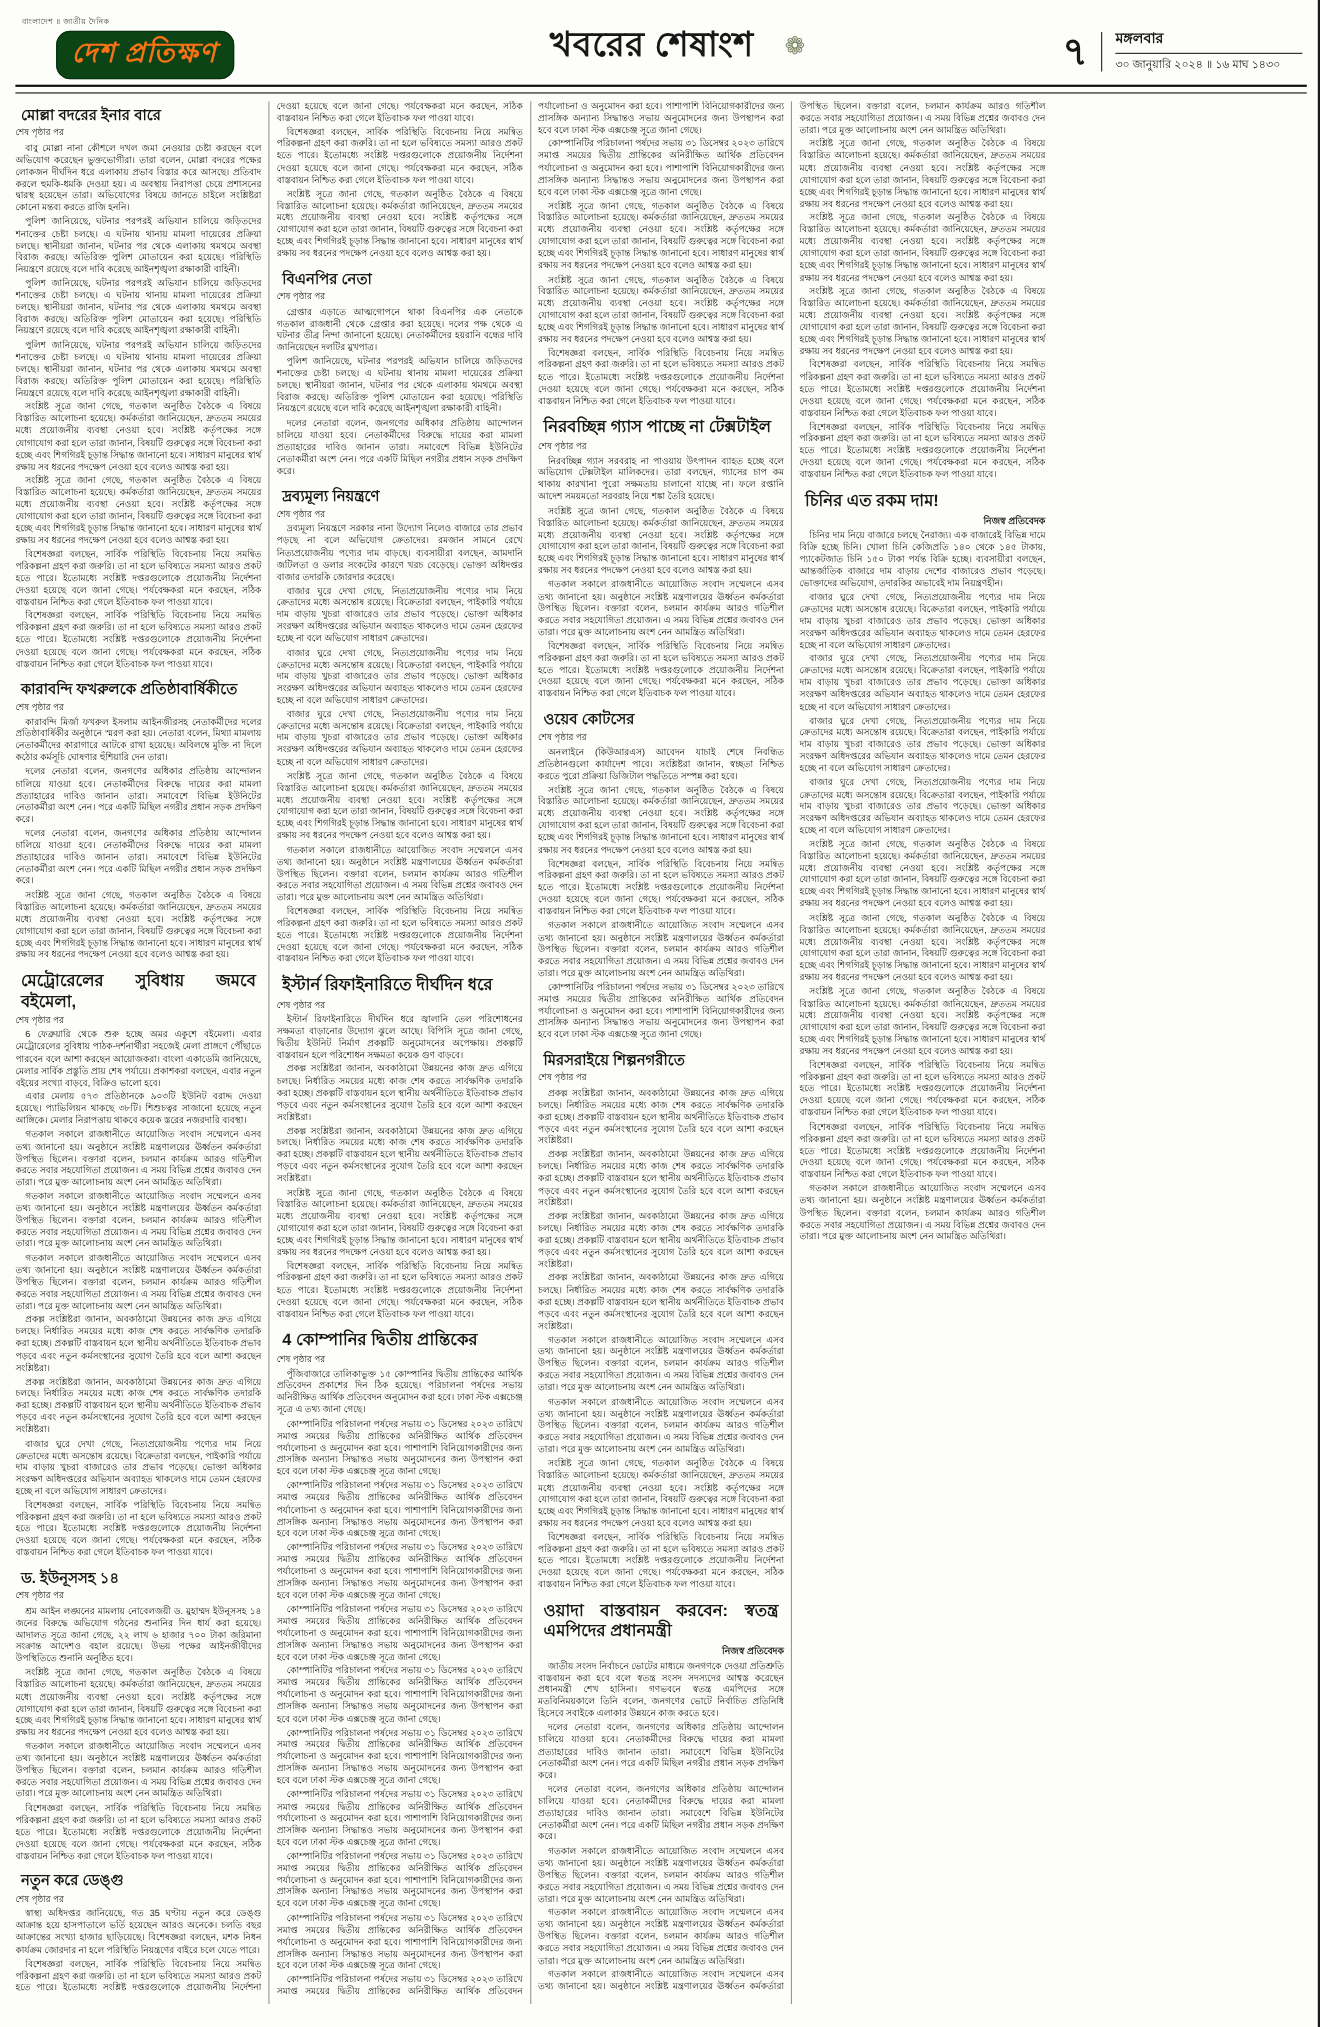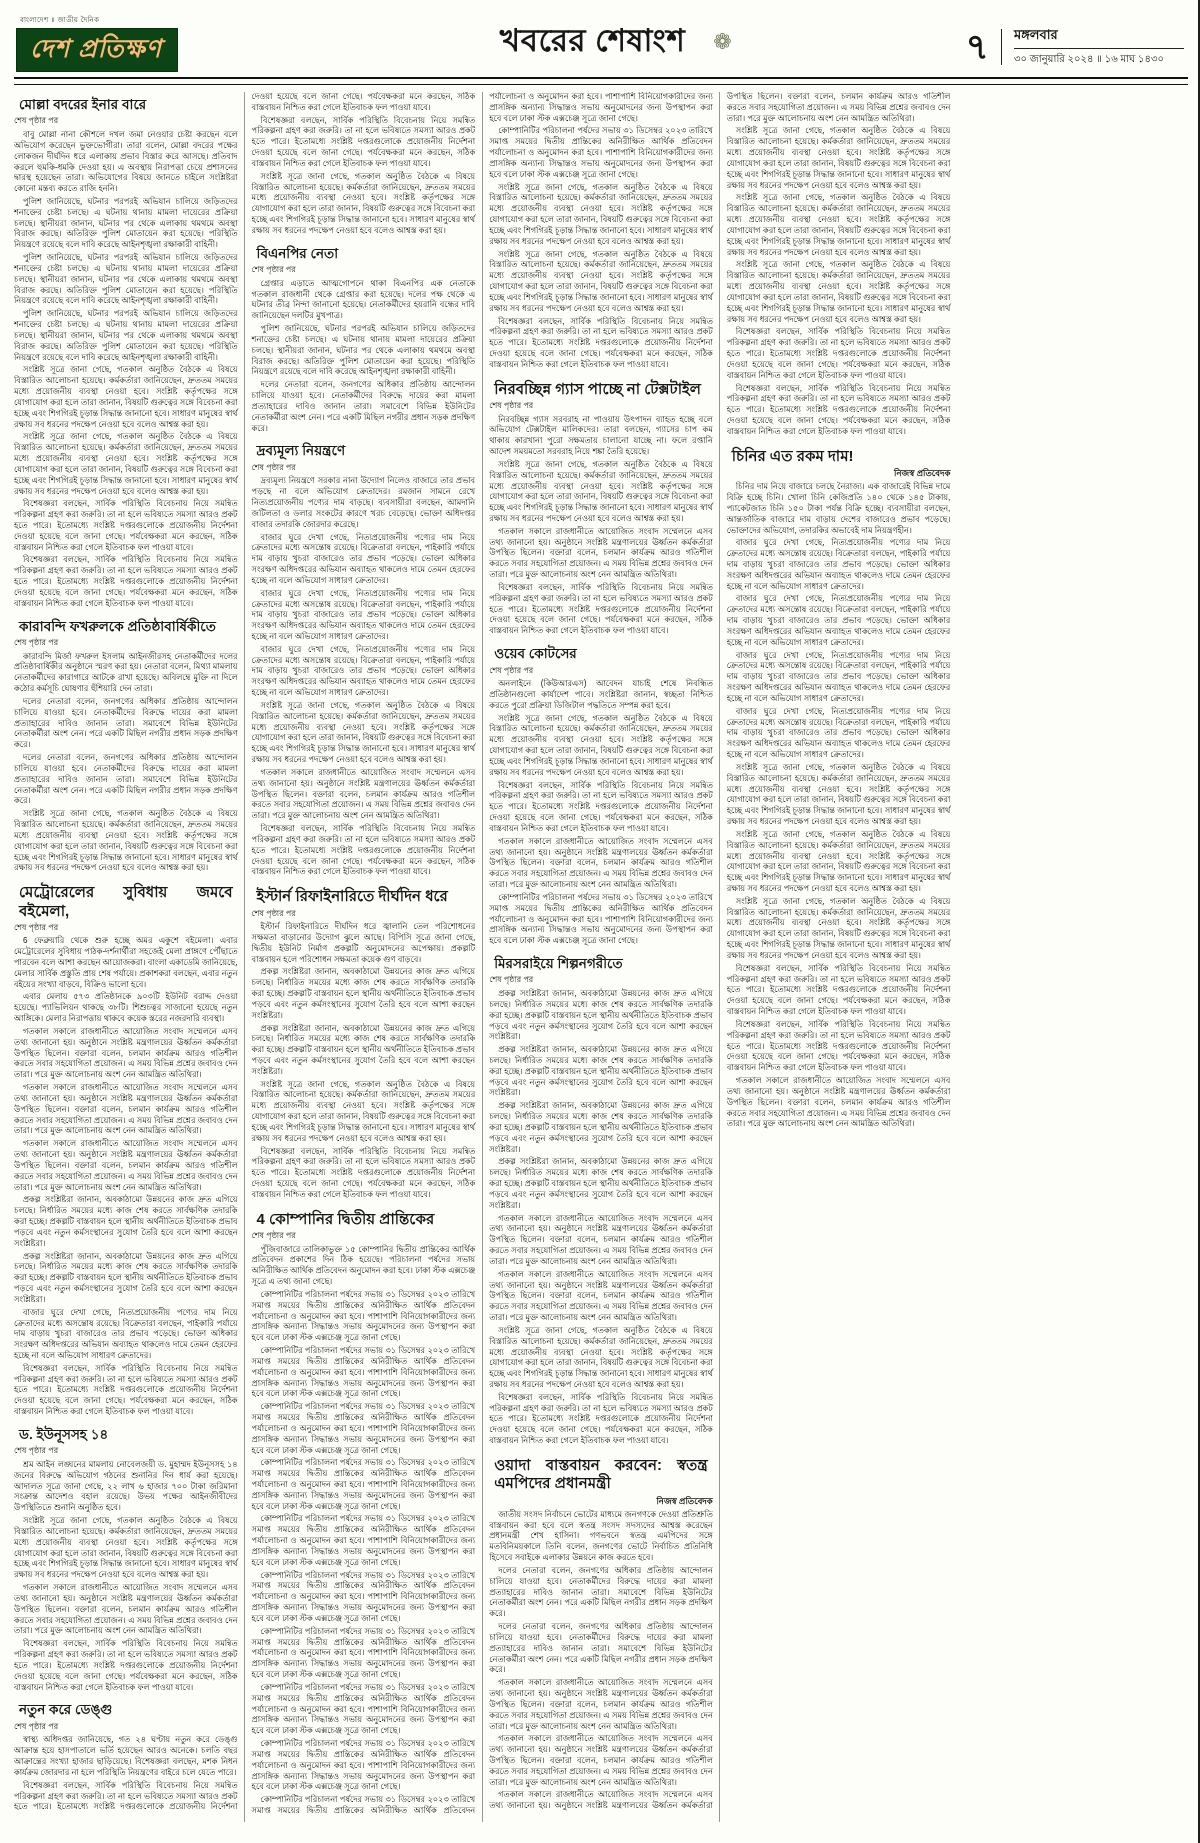--- a/index.html
+++ b/index.html
@@ -9,24 +9,25 @@
     font-family:"Liberation Sans","DejaVu Sans",sans-serif;
     padding:8px 10px 8px 14px;
     border-right:2px solid #1c1c1c;
     position:relative;overflow:hidden;
   }
   
   .masthead{display:flex;align-items:flex-end;justify-content:space-between;height:64px;padding:0 4px 4px 2px;}
   .brand{width:250px;}
   .brand-top{font-size:7px;color:#3a3a3a;margin:0 0 2px 4px;letter-spacing:.4px;}
   .brand-logo{
-    display:inline-block;background:#0d4416;color:#fdba74;
+    display:inline-block;background:#0d4416;color:#f97316;
     font-weight:bold;font-style:italic;font-size:25px;line-height:1;
-    padding:8px 16px 11px 14px;border-radius:1px;letter-spacing:1px;
+    padding:8px 16px 11px 14px;border-radius:13px;letter-spacing:1px;
     box-shadow:0 0 0 1px #08300f inset;
+    margin-left:35px;
   }
   .center-title{display:flex;align-items:center;gap:28px;margin-bottom:4px;}
   .section-title{font-size:31px;font-weight:bold;margin:0;letter-spacing:.5px;}
   .ornament{font-size:22px;color:#77815f;line-height:1;}
   .dateblock{display:flex;align-items:center;gap:12px;margin-bottom:4px;}
   .pageno{font-size:36px;font-weight:bold;line-height:1;}
   .vdiv{width:1px;height:36px;background:#222;}
   .daydate{min-width:170px;}
   .day{font-size:13px;font-weight:bold;border-bottom:1px solid #222;padding-bottom:2px;margin-bottom:2px;}
   .date{font-size:10px;white-space:nowrap;}
@@ -111,21 +112,21 @@
         <h2 class="headline">ড. ইউনূসসহ ১৪</h2>
         <div class="kicker">শেষ পৃষ্ঠার পর</div>
         <p>শ্রম আইন লঙ্ঘনের মামলায় নোবেলজয়ী ড. মুহাম্মদ ইউনূসসহ ১৪ জনের বিরুদ্ধে অভিযোগ গঠনের শুনানির দিন ধার্য করা হয়েছে। আদালত সূত্রে জানা গেছে, ২২ লাখ ৬ হাজার ৭০০ টাকা জরিমানা সংক্রান্ত আদেশও বহাল রয়েছে। উভয় পক্ষের আইনজীবীদের উপস্থিতিতে শুনানি অনুষ্ঠিত হবে।</p>
         <p>সংশ্লিষ্ট সূত্রে জানা গেছে, গতকাল অনুষ্ঠিত বৈঠকে এ বিষয়ে বিস্তারিত আলোচনা হয়েছে। কর্মকর্তারা জানিয়েছেন, দ্রুততম সময়ের মধ্যে প্রয়োজনীয় ব্যবস্থা নেওয়া হবে। সংশ্লিষ্ট কর্তৃপক্ষের সঙ্গে যোগাযোগ করা হলে তারা জানান, বিষয়টি গুরুত্বের সঙ্গে বিবেচনা করা হচ্ছে এবং শিগগিরই চূড়ান্ত সিদ্ধান্ত জানানো হবে। সাধারণ মানুষের স্বার্থ রক্ষায় সব ধরনের পদক্ষেপ নেওয়া হবে বলেও আশ্বস্ত করা হয়।</p>
         <p>গতকাল সকালে রাজধানীতে আয়োজিত সংবাদ সম্মেলনে এসব তথ্য জানানো হয়। অনুষ্ঠানে সংশ্লিষ্ট মন্ত্রণালয়ের ঊর্ধ্বতন কর্মকর্তারা উপস্থিত ছিলেন। বক্তারা বলেন, চলমান কার্যক্রম আরও গতিশীল করতে সবার সহযোগিতা প্রয়োজন। এ সময় বিভিন্ন প্রশ্নের জবাবও দেন তারা। পরে মুক্ত আলোচনায় অংশ নেন আমন্ত্রিত অতিথিরা।</p>
         <p>বিশেষজ্ঞরা বলছেন, সার্বিক পরিস্থিতি বিবেচনায় নিয়ে সমন্বিত পরিকল্পনা গ্রহণ করা জরুরি। তা না হলে ভবিষ্যতে সমস্যা আরও প্রকট হতে পারে। ইতোমধ্যে সংশ্লিষ্ট দপ্তরগুলোকে প্রয়োজনীয় নির্দেশনা দেওয়া হয়েছে বলে জানা গেছে। পর্যবেক্ষকরা মনে করছেন, সঠিক বাস্তবায়ন নিশ্চিত করা গেলে ইতিবাচক ফল পাওয়া যাবে।</p>
       </article>
       <article class="article">
         <h2 class="headline">নতুন করে ডেঙ্গু</h2>
         <div class="kicker">শেষ পৃষ্ঠার পর</div>
-        <p>স্বাস্থ্য অধিদপ্তর জানিয়েছে, গত ২৪ ঘণ্টায় নতুন করে ডেঙ্গু আক্রান্ত হয়ে হাসপাতালে ভর্তি হয়েছেন আরও অনেকে। চলতি বছর আক্রান্তের সংখ্যা হাজার ছাড়িয়েছে। বিশেষজ্ঞরা বলছেন, মশক নিধন কার্যক্রম জোরদার না হলে পরিস্থিতি নিয়ন্ত্রণের বাইরে চলে যেতে পারে।</p>
+        <p>স্বাস্থ্য অধিদপ্তর জানিয়েছে, গত 35 ঘণ্টায় নতুন করে ডেঙ্গু আক্রান্ত হয়ে হাসপাতালে ভর্তি হয়েছেন আরও অনেকে। চলতি বছর আক্রান্তের সংখ্যা হাজার ছাড়িয়েছে। বিশেষজ্ঞরা বলছেন, মশক নিধন কার্যক্রম জোরদার না হলে পরিস্থিতি নিয়ন্ত্রণের বাইরে চলে যেতে পারে।</p>
         <p>বিশেষজ্ঞরা বলছেন, সার্বিক পরিস্থিতি বিবেচনায় নিয়ে সমন্বিত পরিকল্পনা গ্রহণ করা জরুরি। তা না হলে ভবিষ্যতে সমস্যা আরও প্রকট হতে পারে। ইতোমধ্যে সংশ্লিষ্ট দপ্তরগুলোকে প্রয়োজনীয় নির্দেশনা দেওয়া হয়েছে বলে জানা গেছে। পর্যবেক্ষকরা মনে করছেন, সঠিক বাস্তবায়ন নিশ্চিত করা গেলে ইতিবাচক ফল পাওয়া যাবে।</p>
         <p>বিশেষজ্ঞরা বলছেন, সার্বিক পরিস্থিতি বিবেচনায় নিয়ে সমন্বিত পরিকল্পনা গ্রহণ করা জরুরি। তা না হলে ভবিষ্যতে সমস্যা আরও প্রকট হতে পারে। ইতোমধ্যে সংশ্লিষ্ট দপ্তরগুলোকে প্রয়োজনীয় নির্দেশনা দেওয়া হয়েছে বলে জানা গেছে। পর্যবেক্ষকরা মনে করছেন, সঠিক বাস্তবায়ন নিশ্চিত করা গেলে ইতিবাচক ফল পাওয়া যাবে।</p>
         <p>সংশ্লিষ্ট সূত্রে জানা গেছে, গতকাল অনুষ্ঠিত বৈঠকে এ বিষয়ে বিস্তারিত আলোচনা হয়েছে। কর্মকর্তারা জানিয়েছেন, দ্রুততম সময়ের মধ্যে প্রয়োজনীয় ব্যবস্থা নেওয়া হবে। সংশ্লিষ্ট কর্তৃপক্ষের সঙ্গে যোগাযোগ করা হলে তারা জানান, বিষয়টি গুরুত্বের সঙ্গে বিবেচনা করা হচ্ছে এবং শিগগিরই চূড়ান্ত সিদ্ধান্ত জানানো হবে। সাধারণ মানুষের স্বার্থ রক্ষায় সব ধরনের পদক্ষেপ নেওয়া হবে বলেও আশ্বস্ত করা হয়।</p>
       </article>
       <article class="article">
         <h2 class="headline">বিএনপির নেতা</h2>
         <div class="kicker">শেষ পৃষ্ঠার পর</div>
         <p>গ্রেপ্তার এড়াতে আত্মগোপনে থাকা বিএনপির এক নেতাকে গতকাল রাজধানী থেকে গ্রেপ্তার করা হয়েছে। দলের পক্ষ থেকে এ ঘটনার তীব্র নিন্দা জানানো হয়েছে। নেতাকর্মীদের হয়রানি বন্ধের দাবি জানিয়েছেন দলটির মুখপাত্র।</p>
         <p>পুলিশ জানিয়েছে, ঘটনার পরপরই অভিযান চালিয়ে জড়িতদের শনাক্তের চেষ্টা চলছে। এ ঘটনায় থানায় মামলা দায়েরের প্রক্রিয়া চলছে। স্থানীয়রা জানান, ঘটনার পর থেকে এলাকায় থমথমে অবস্থা বিরাজ করছে। অতিরিক্ত পুলিশ মোতায়েন করা হয়েছে। পরিস্থিতি নিয়ন্ত্রণে রয়েছে বলে দাবি করেছে আইনশৃঙ্খলা রক্ষাকারী বাহিনী।</p>
         <p>দলের নেতারা বলেন, জনগণের অধিকার প্রতিষ্ঠায় আন্দোলন চালিয়ে যাওয়া হবে। নেতাকর্মীদের বিরুদ্ধে দায়ের করা মামলা প্রত্যাহারের দাবিও জানান তারা। সমাবেশে বিভিন্ন ইউনিটের নেতাকর্মীরা অংশ নেন। পরে একটি মিছিল নগরীর প্রধান সড়ক প্রদক্ষিণ করে।</p>

